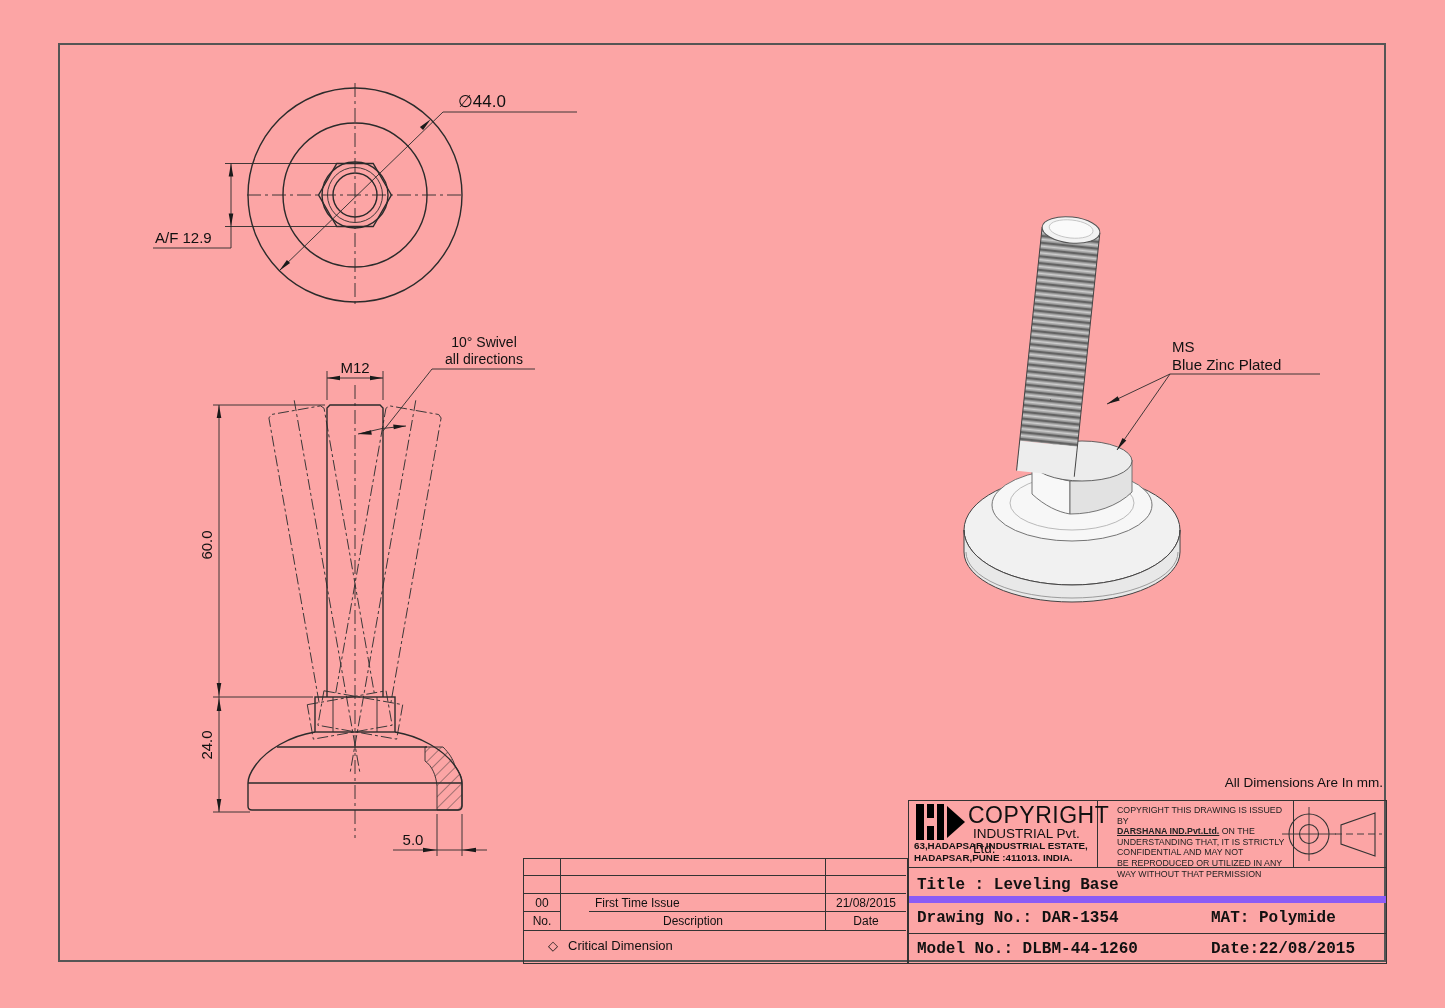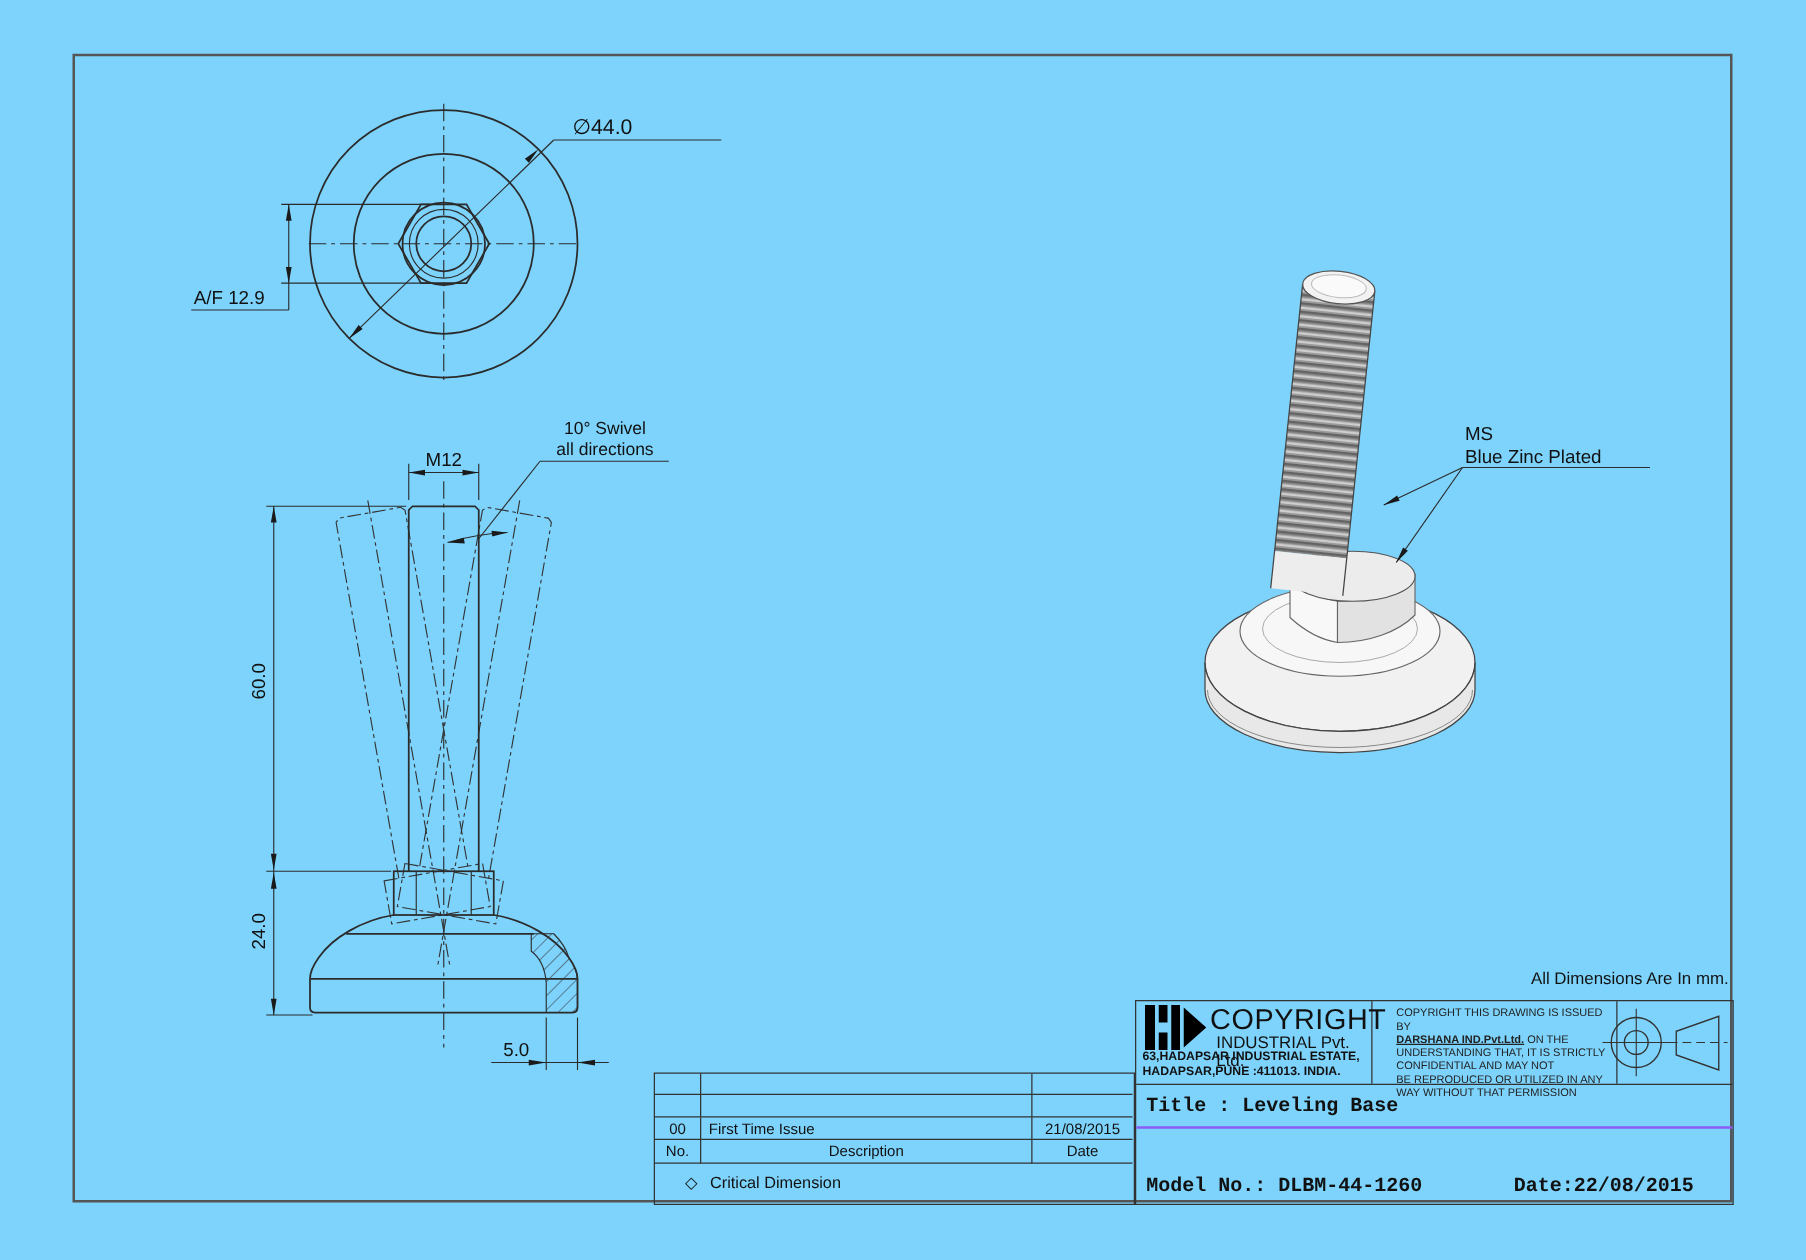--- a/index.html
+++ b/index.html
@@ -1,16 +1,16 @@
 <!DOCTYPE html>
 <html><head>
 <meta charset="utf-8">
 <style>
   html,body { margin:0; padding:0; background:#fff; }
-  #canvas { position:relative; width:1445px; height:1008px; background:#7dd3fc;
+  #canvas { position:relative; width:1445px; height:1008px; background:#fca5a5;
             font-family:"Liberation Sans", sans-serif; color:#111; overflow:hidden; }
   #frame { position:absolute; left:58px; top:43px; width:1328px; height:919px;
            border:2px solid #555; box-sizing:border-box; }
   svg text { fill:#111; font-family:"Liberation Sans", sans-serif; }
   .obj  { stroke:#2b2b2b; stroke-width:1.4; fill:none; }
   .thin { stroke:#2b2b2b; stroke-width:0.9; fill:none; }
   .dim  { stroke:#2b2b2b; stroke-width:0.9; fill:none; }
   .cl   { stroke:#2b2b2b; stroke-width:0.9; stroke-dasharray:14 4 3 4; fill:none; }
   .ph   { stroke:#333;    stroke-width:0.9; stroke-dasharray:11 3 3 3; fill:none; }
   .arr  { fill:#1a1a1a; stroke:none; }
@@ -22,42 +22,42 @@
                 font-size:13.5px; }
   
   #rev-table { position:absolute; left:523px; top:858px; width:385px; height:106px;
                box-sizing:border-box; border:1.5px solid #333; display:grid;
                grid-template-columns:37px 265px 80px; grid-template-rows:17px 18px 18px 19px 28px;
                font-size:12px; }
   #rev-table .c { border-right:1px solid #333; border-bottom:1px solid #333;
                   display:flex; align-items:center; justify-content:center;
                   box-sizing:border-box; overflow:hidden; white-space:nowrap; }
   #rev-table .c.lastcol { border-right:none; }
-  #rev-table .c.left { justify-content:flex-start; padding-left:6px; }
+  #rev-table .c.left { justify-content:flex-start; padding-left:6px;margin-left:28px; }
   #rev-table .span3 { grid-column:1 / span 3; border-right:none; border-bottom:none;
                       justify-content:flex-start; padding-left:24px; font-size:13px; }
   .diamond { display:inline-block; margin-right:10px; font-size:13px; }
   
   #title-block { position:absolute; left:908px; top:800px; width:479px; height:164px;
                  box-sizing:border-box; border:1.5px solid #333; }
   #tb-row1 { position:absolute; left:0; top:0; width:100%; height:67px; box-sizing:border-box;
              border-bottom:1px solid #333; }
   .tb-cell { position:absolute; top:0; height:100%; box-sizing:border-box; }
   #tb-company { left:0; width:189px; border-right:1px solid #333; }
   #tb-copy    { left:204px; width:181px; border-right:1px solid #333;
                 font-size:8.8px; line-height:10.6px; padding:4px 4px; color:#222; }
   #tb-proj    { left:370px; width:106px; }
   #company-name  { position:absolute; left:59px; top:1px;  font-size:23px; letter-spacing:0.5px; }
   #company-sub   { position:absolute; left:64px; top:25px; font-size:13.5px; }
   .addr { position:absolute; left:5px; font-size:9.8px; font-weight:bold; }
   #addr1 { top:39px; } #addr2 { top:51px; }
   .b { font-weight:bold;text-decoration:underline; }
   .tb-mono-row { position:absolute; left:0; width:100%; box-sizing:border-box;
                  font-family:"Liberation Mono", monospace; font-weight:bold; font-size:16px; }
-  #tb-row2 { top:67px;  height:35px; border-bottom:2px solid #8b5cf6; line-height:35px; }
+  #tb-row2 { top:67px;  height:35px; border-bottom:7px solid #8b5cf6; line-height:35px; }
   #tb-row3 { top:102px; height:31px; border-bottom:1px solid #333; line-height:31px; }
   #tb-row4 { top:133px; height:31px; line-height:31px;font-family:Liberation Mono, monospace; }
   .tb-left  { position:absolute; left:8px; }
   .tb-right { position:absolute; left:302px; }
 </style>
 </head>
 <body>
 
 <div id="canvas">
 
@@ -260,19 +260,23 @@
           <circle cx="30" cy="33" r="20" fill="none" stroke="#333" stroke-width="1.1"></circle>
           <circle cx="30" cy="33" r="9.5" fill="none" stroke="#333" stroke-width="1.1"></circle>
           <polygon points="62,24 62,43 96,55 96,12" fill="none" stroke="#333" stroke-width="1.1"></polygon>
           <line x1="56" y1="33" x2="103" y2="33" stroke="#333" stroke-width="0.9" stroke-dasharray="7 4"></line>
         </svg>
       </div>
     </div>
     <div class="tb-mono-row" id="tb-row2">
       <span class="tb-left">Title : Leveling Base</span>
     </div>
+    <div class="tb-mono-row" id="tb-row3">
+      <span class="tb-left">Drawing No.: DAR-1354</span>
+      <span class="tb-right">MAT: Polymide</span>
+    </div>
     <div class="tb-mono-row" id="tb-row4">
       <span class="tb-left">Model No.: DLBM-44-1260</span>
       <span class="tb-right">Date:22/08/2015</span>
     </div>
   </div>
 
 </div>
 
 </body></html>

